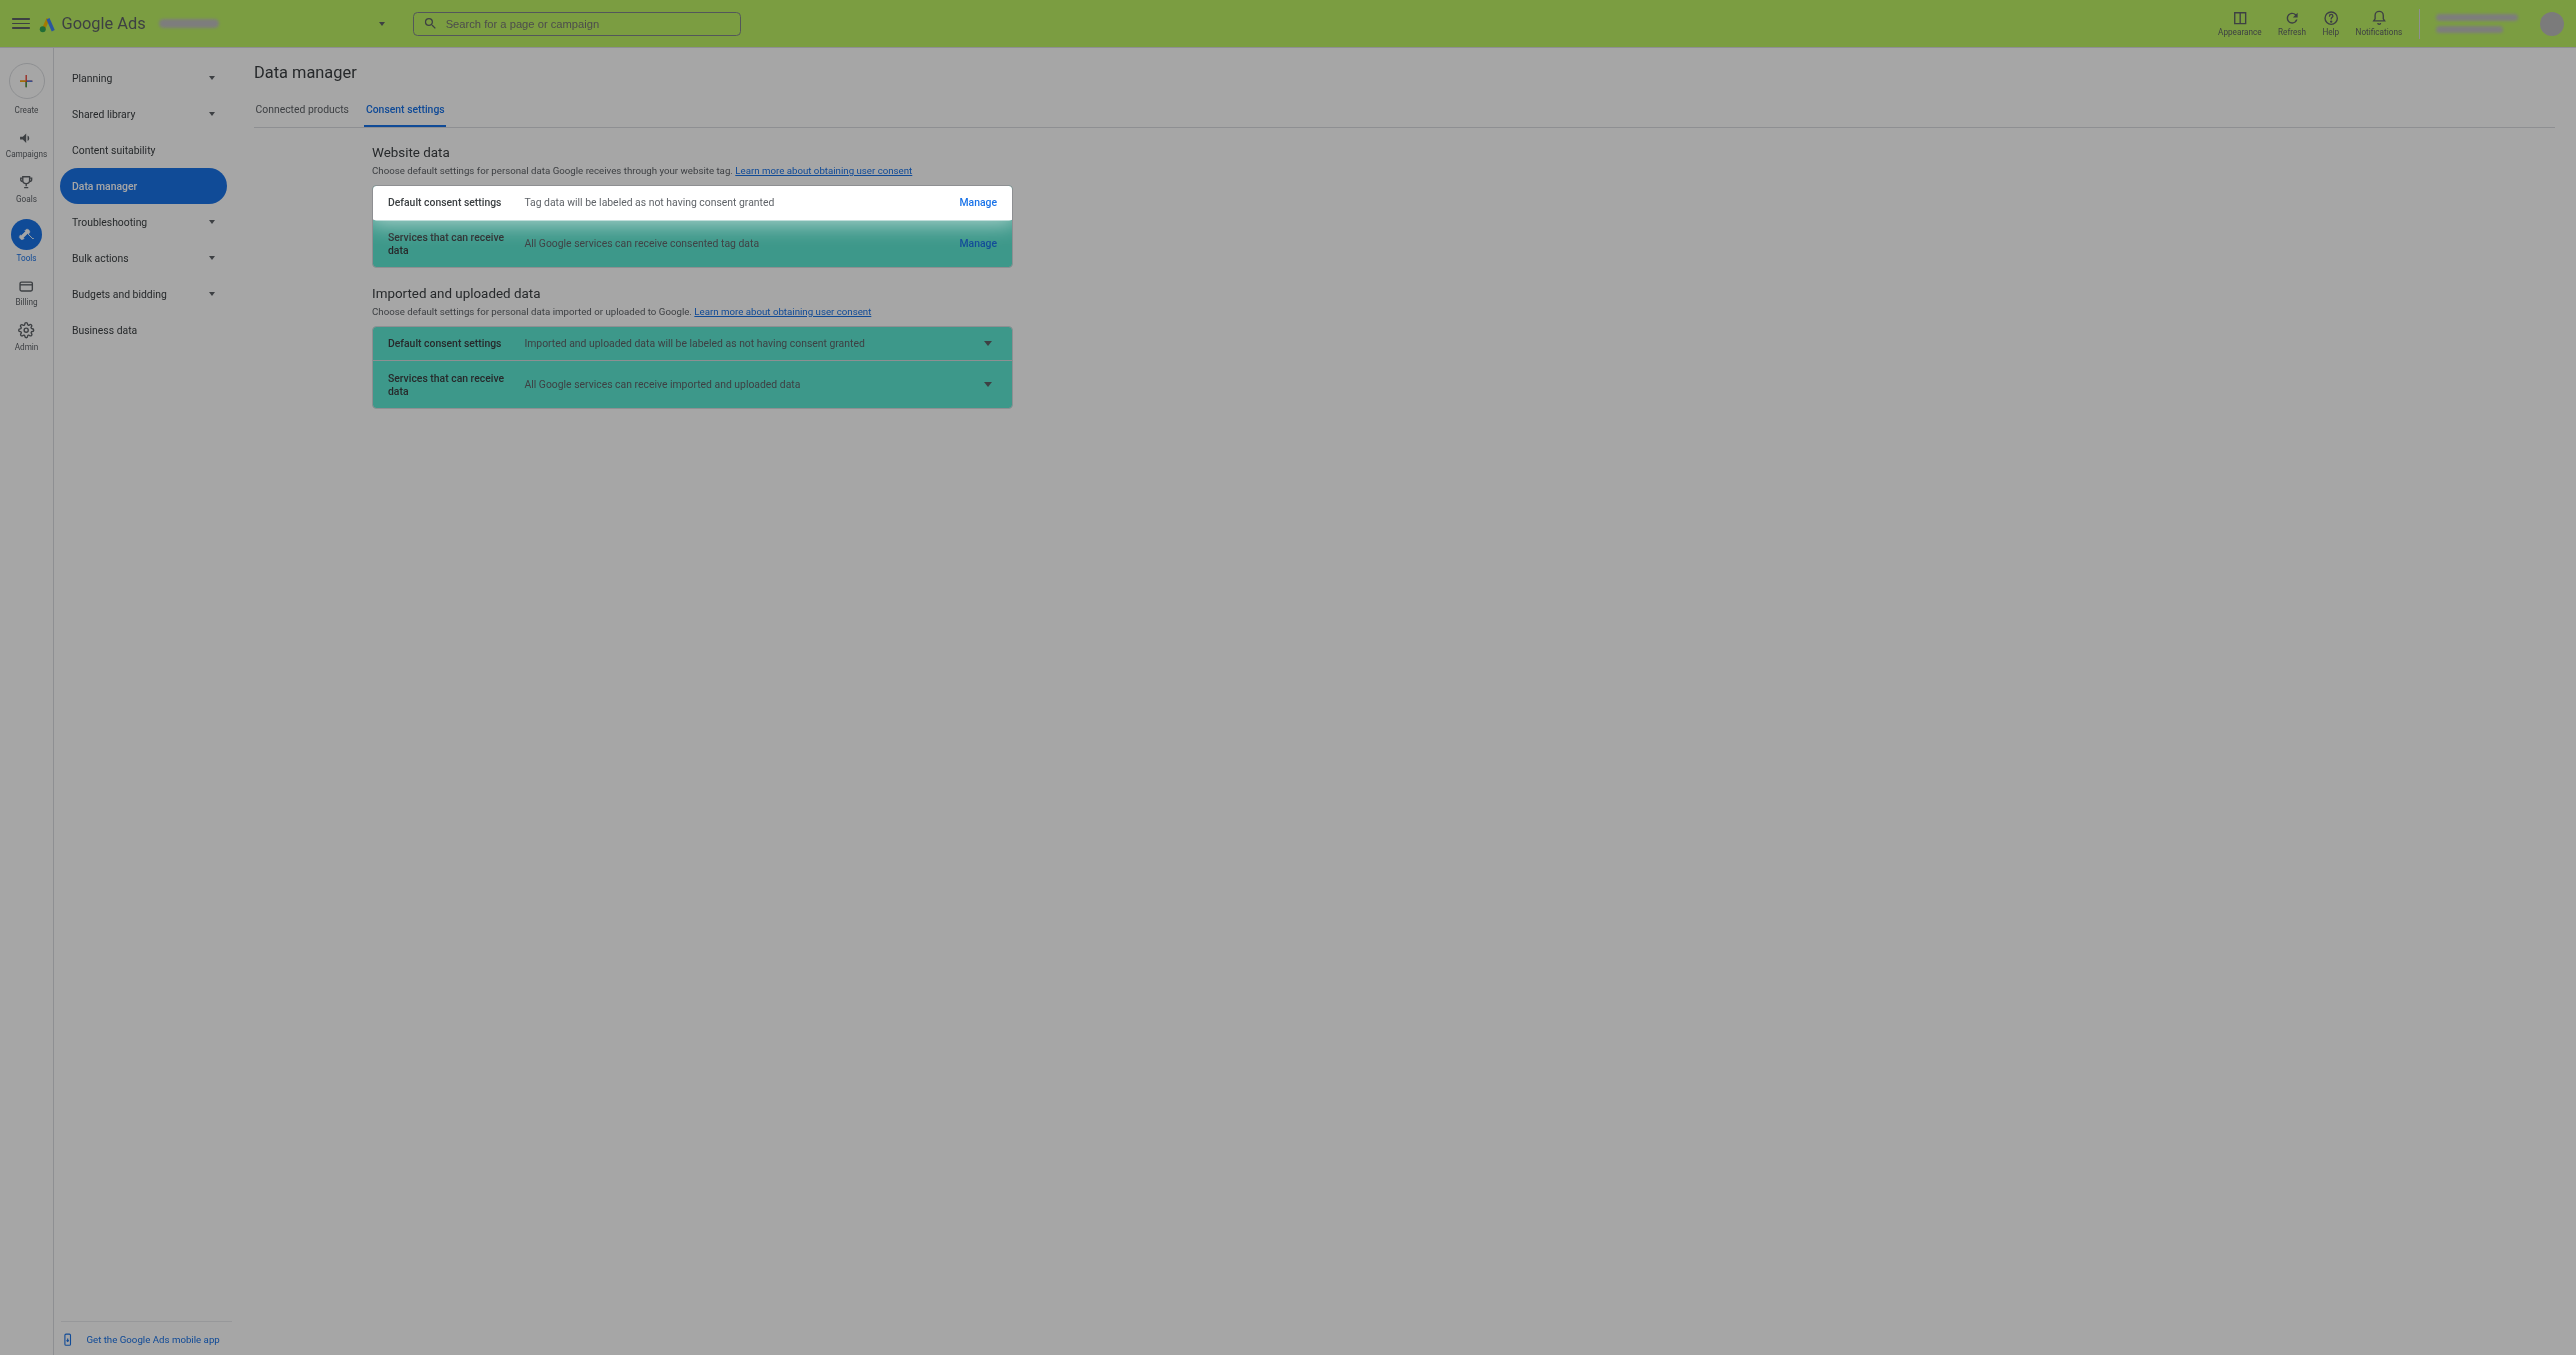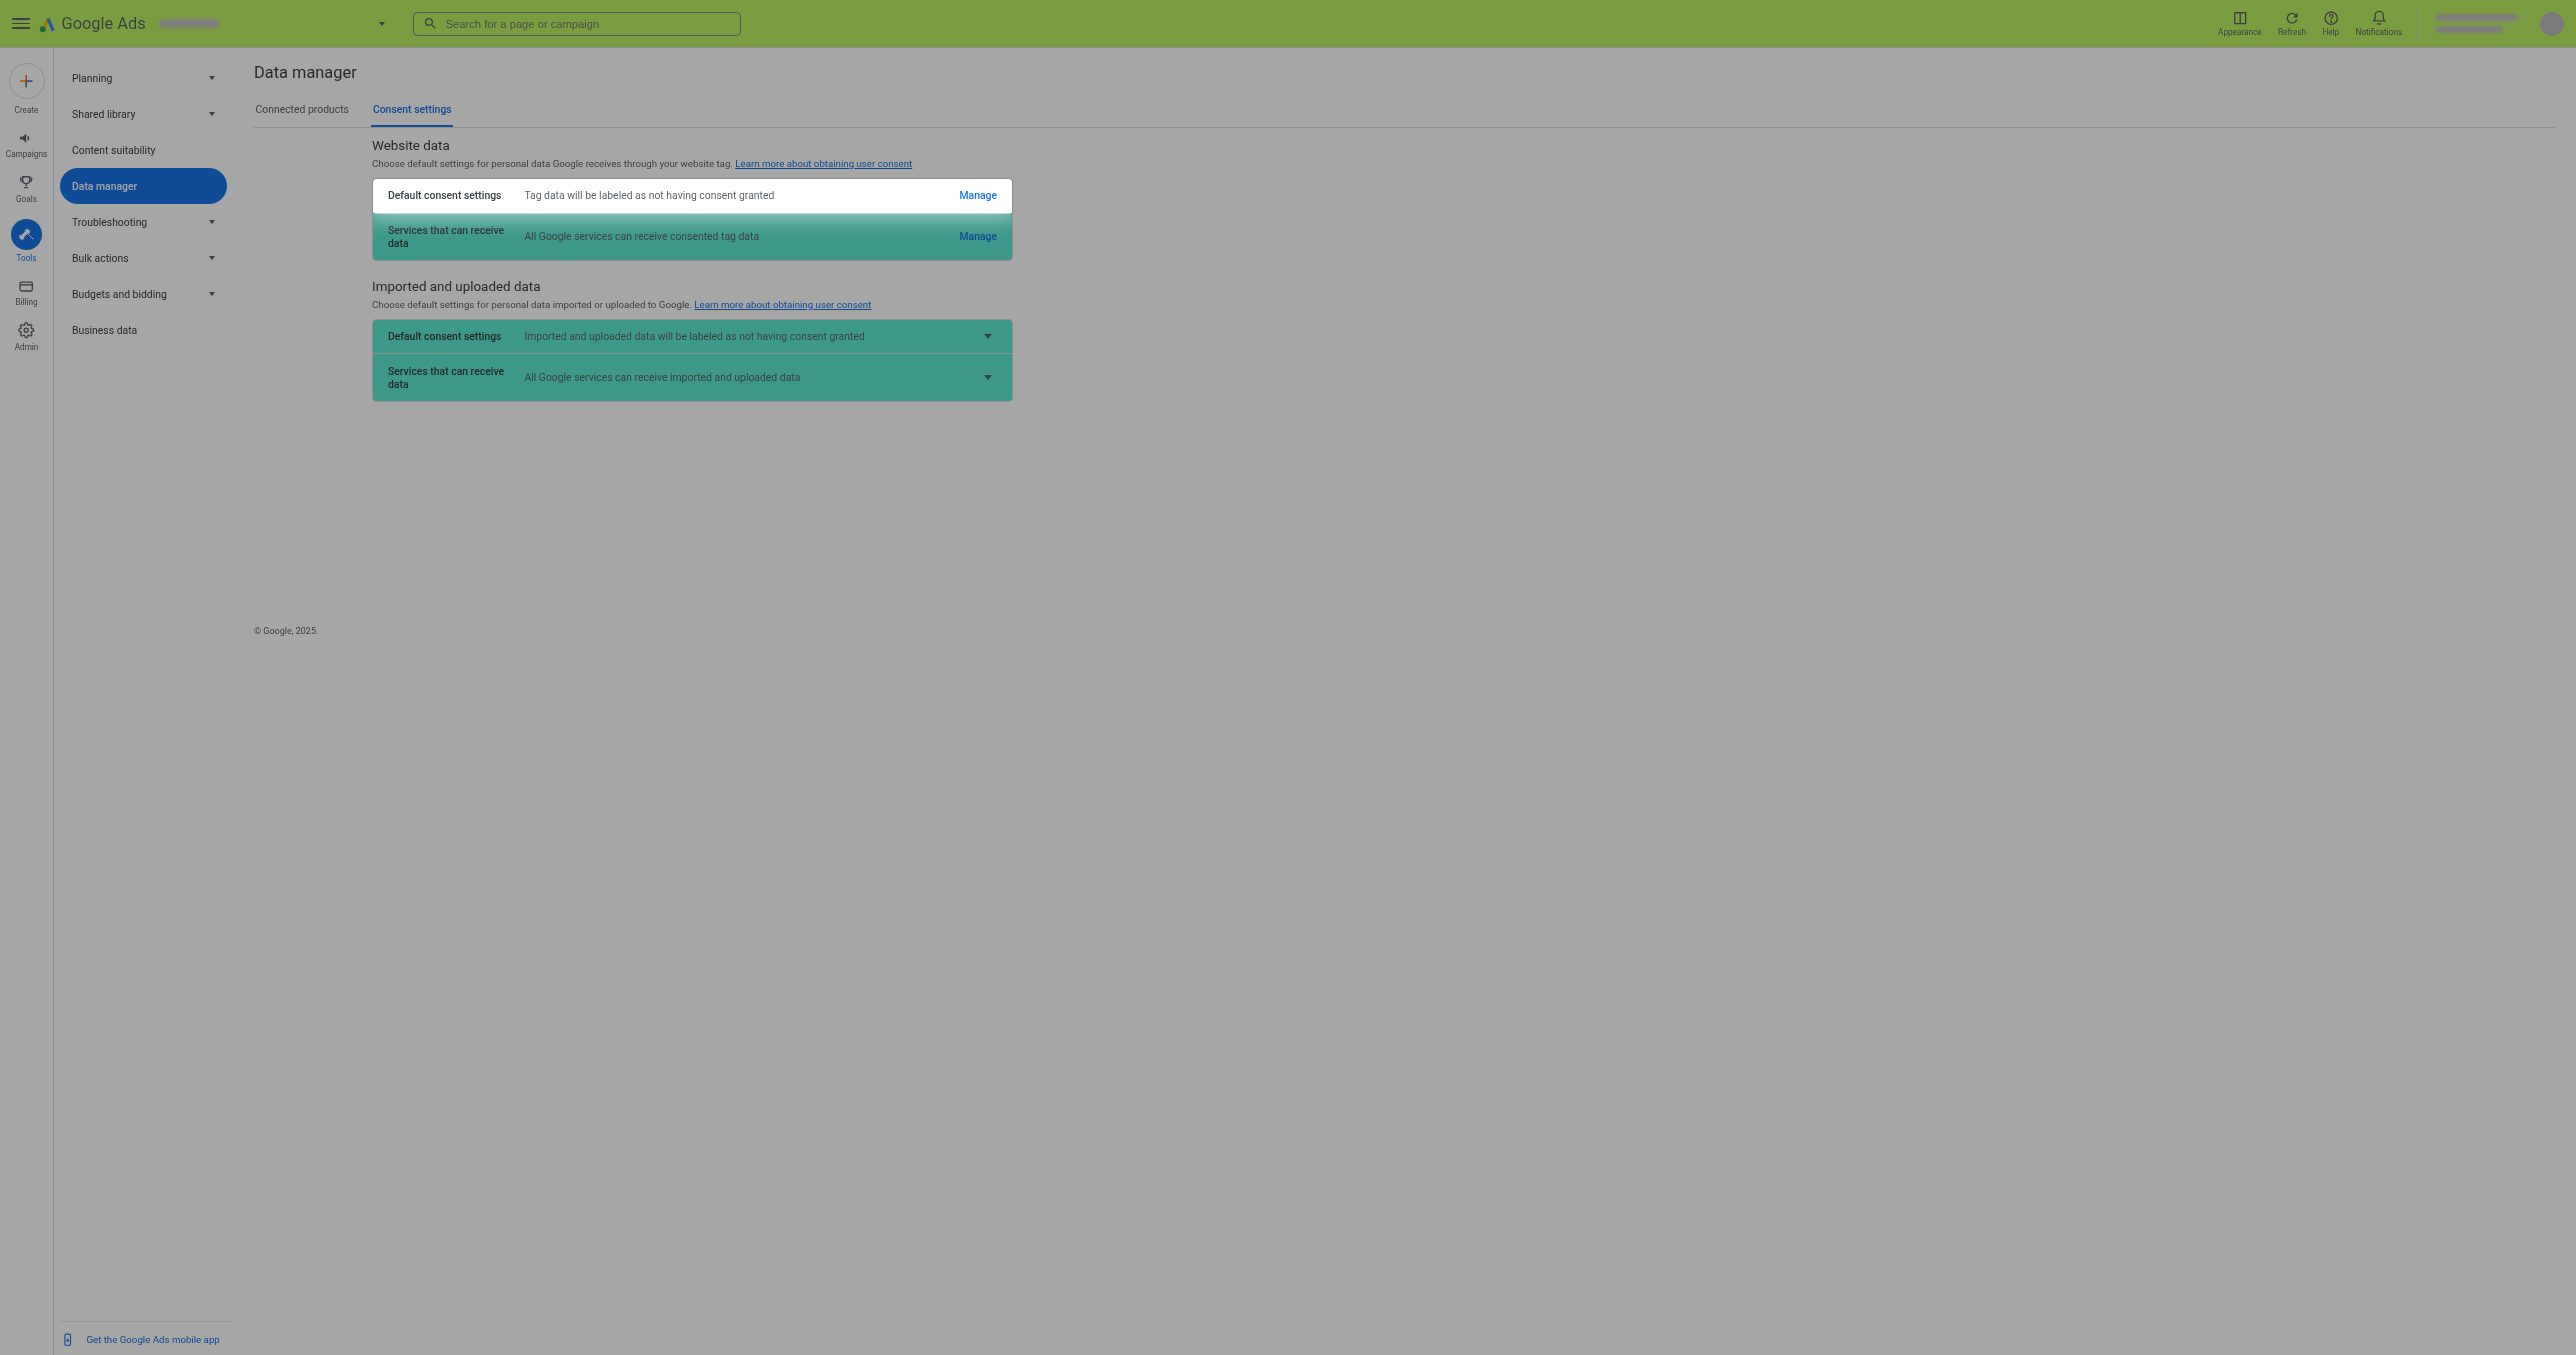--- a/index.html
+++ b/index.html
@@ -64,21 +64,21 @@
 .sidenav-item { height:36px; display:flex; align-items:center; justify-content:space-between; padding:0 12px; border-radius:18px; cursor:pointer; color:#3c4043; font-size:10.4px; }
 .sidenav-item.selected { background:#1a73e8; color:#fff; font-weight:500; }
 .sidenav-item .chev { width:0;height:0;border-left:3.7px solid transparent;border-right:3.7px solid transparent;border-top:4.5px solid #5f6368; }
 
 .sidenav-footer { position:absolute; bottom:9px; left:61px; display:flex; align-items:center; gap:12px; color:#1a73e8; font-size:9.7px; cursor:pointer; }
 .sidenav-footer-divider { position:absolute; bottom:33px; left:61px; width:171px; border-top:0.7px solid #e8eaed; }
 
 
 .main { flex:1; padding:15px 21px; overflow:auto; background:#fff; position:relative; }
 .page-title { font-size:16.4px; font-weight:400; color:#3c4043; margin-bottom:12px; }
-.tabs { display:flex; gap:21px; border-bottom:0.7px solid #dadce0; margin-bottom:10px; }
+.tabs { display:flex; gap:14px; border-bottom:0.7px solid #dadce0; margin-bottom:17px; }
 .tab { padding:9px 1.5px; font-size:10.4px; color:#5f6368; cursor:pointer; border-bottom:2.2px solid transparent; }
 .tab.active { color:#1a73e8; border-bottom-color:#1a73e8; font-weight:500; }
 
 .content { margin-left:118px; max-width:641px; }
 .section-title { font-size:13.4px; color:#3c4043; margin-bottom:4.5px; }
 .section-sub { font-size:9.7px; color:#5f6368; margin-bottom:9px; }
 .section-sub a { color:#1a73e8; text-decoration:underline; }
 
 .card { border:0.7px solid #dadce0; border-radius:4.5px; overflow:hidden; margin-bottom:18px; background:#5eead4; }
 .row { display:flex; align-items:center; padding:10.4px 15px; gap:13.4px; }
@@ -302,18 +302,17 @@
         <div class="row">
           <div class="label">Services that can receive data</div>
           <div class="desc">All Google services can receive imported and uploaded data</div>
           <div class="expand">
               <div class="chev-d"></div>
             </div>
         </div>
       </div>
     </div>
 
-    <div class="footer-copy">© Google, 2025.</div>
   </div>
 </div>
 
 <div class="dim-overlay"></div>
 
 
 </body></html>

